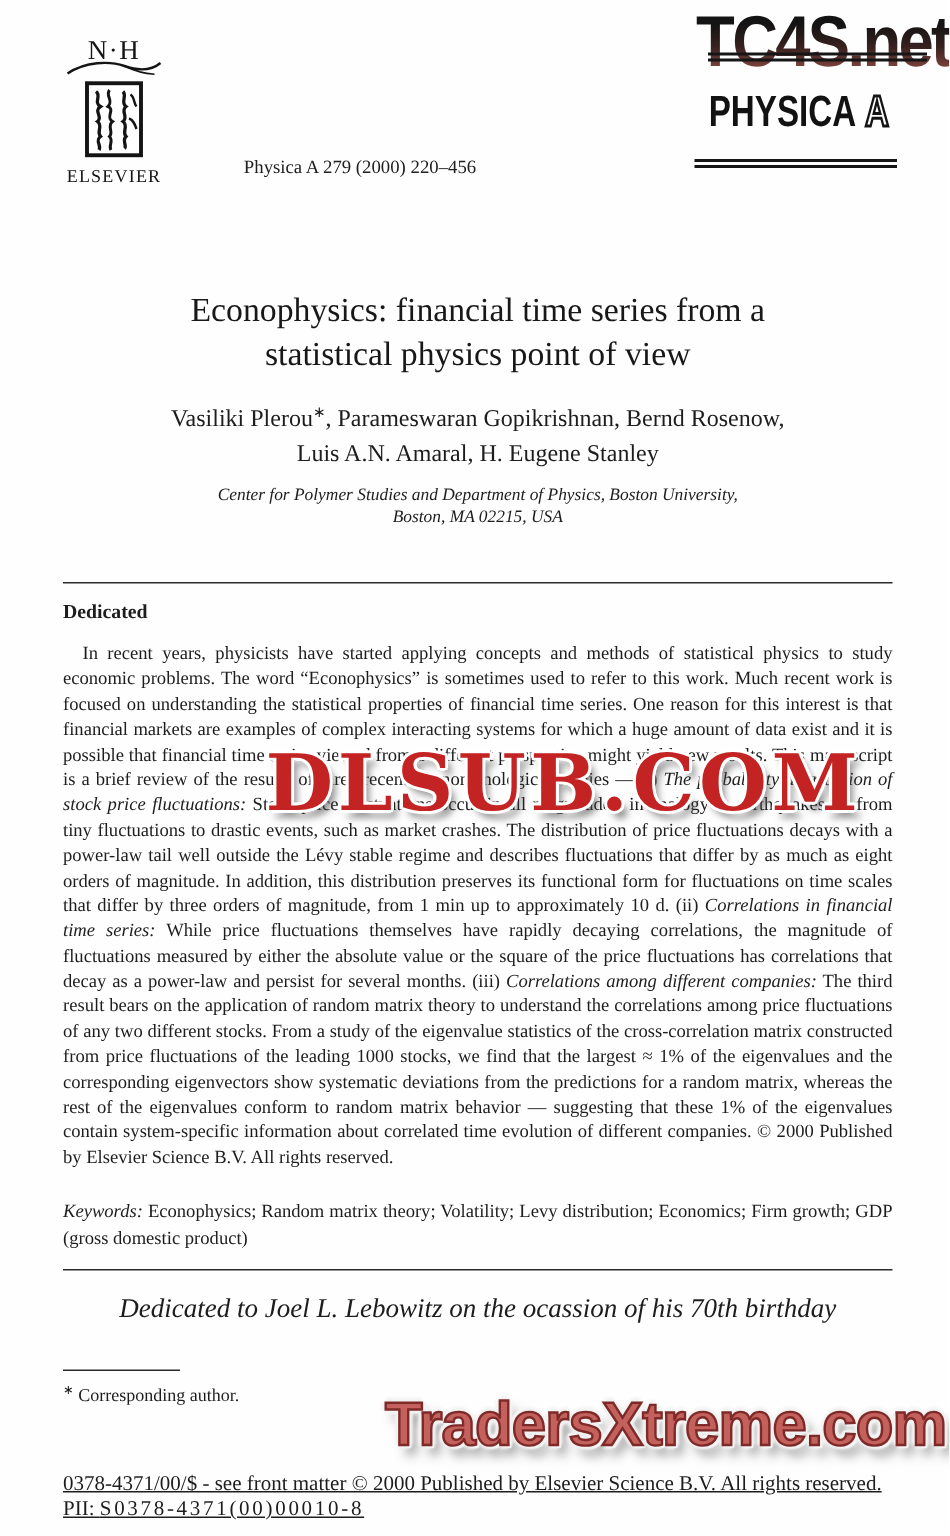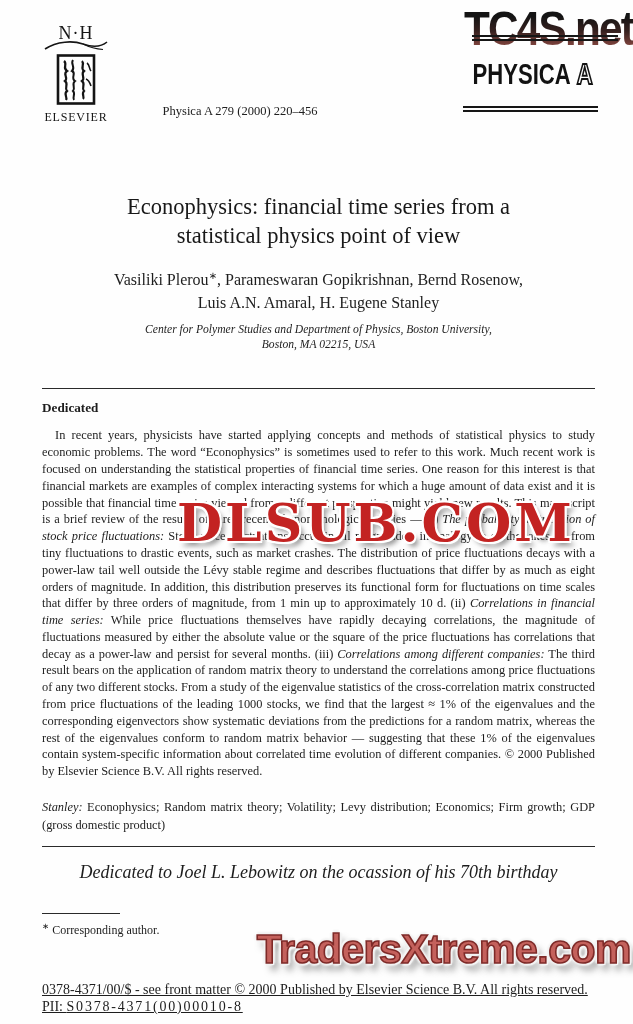--- a/index.html
+++ b/index.html
@@ -127,21 +127,21 @@
     </div>
     <div class="affil">
       <div>Center for Polymer Studies and Department of Physics, Boston University,</div>
       <div>Boston, MA 02215, USA</div>
     </div>
 
     <hr class="full">
     <div class="abs-head">Dedicated</div>
     <p class="abstract"><span>In recent years, physicists have started applying concepts and methods of statistical physics to study economic problems. The word “Econophysics” is sometimes used to refer to this work. Much recent work is focused on understanding the statistical properties of financial time series. One reason for this interest is that financial markets are examples of complex interacting systems for which a huge amount of data exist and it is possible that financial time series viewed from a different perspective might yield new results. This manuscript is a brief review of the results of three recent phenomenological studies — (i) </span><span style="font-style: italic;">The probability distribution of stock price fluctuations:</span><span> Stock price fluctuations occur in all magnitudes, in analogy to earthquakes — from tiny fluctuations to drastic events, such as market crashes. The distribution of price fluctuations decays with a power-law tail well outside the Lévy stable regime and describes fluctuations that differ by as much as eight orders of magnitude. In addition, this distribution preserves its functional form for fluctuations on time scales that differ by three orders of magnitude, from 1 min up to approximately 10 d. (ii) </span><span style="font-style: italic;">Correlations in financial time series:</span><span> While price fluctuations themselves have rapidly decaying correlations, the magnitude of fluctuations measured by either the absolute value or the square of the price fluctuations has correlations that decay as a power-law and persist for several months. (iii) </span><span style="font-style: italic;">Correlations among different companies:</span><span> The third result bears on the application of random matrix theory to understand the correlations among price fluctuations of any two different stocks. From a study of the eigenvalue statistics of the cross-correlation matrix constructed from price fluctuations of the leading 1000 stocks, we find that the largest ≈ 1% of the eigenvalues and the corresponding eigenvectors show systematic deviations from the predictions for a random matrix, whereas the rest of the eigenvalues conform to random matrix behavior — suggesting that these 1% of the eigenvalues contain system-specific information about correlated time evolution of different companies. © 2000 Published by Elsevier Science B.V. All rights reserved.</span></p>
 
-    <p class="keywords"><span style="font-style: italic;">Stanley:</span><span> Econophysics; Random matrix theory; Volatility; Levy distribution; Economics; Firm growth; GDP (gross domestic product)</span></p>
+    <p class="keywords"><span style="font-style: italic;">Keywords:</span><span> Econophysics; Random matrix theory; Volatility; Levy distribution; Economics; Firm growth; GDP (gross domestic product)</span></p>
 
     <hr class="mid">
     <div class="dedication">Dedicated to Joel L. Lebowitz on the ocassion of his 70th birthday</div>
   </div>
 
   <div class="fn-rule"></div>
   <div class="footnote"><sup>∗</sup><span> Corresponding author.</span></div>
   <div class="imprint">
     <div>0378-4371/00/$ - see front matter  © 2000 Published by Elsevier Science B.V. All rights reserved.</div>
     <div><span>PII: </span><span class="pii-val">S0378-4371(00)00010-8</span></div>

